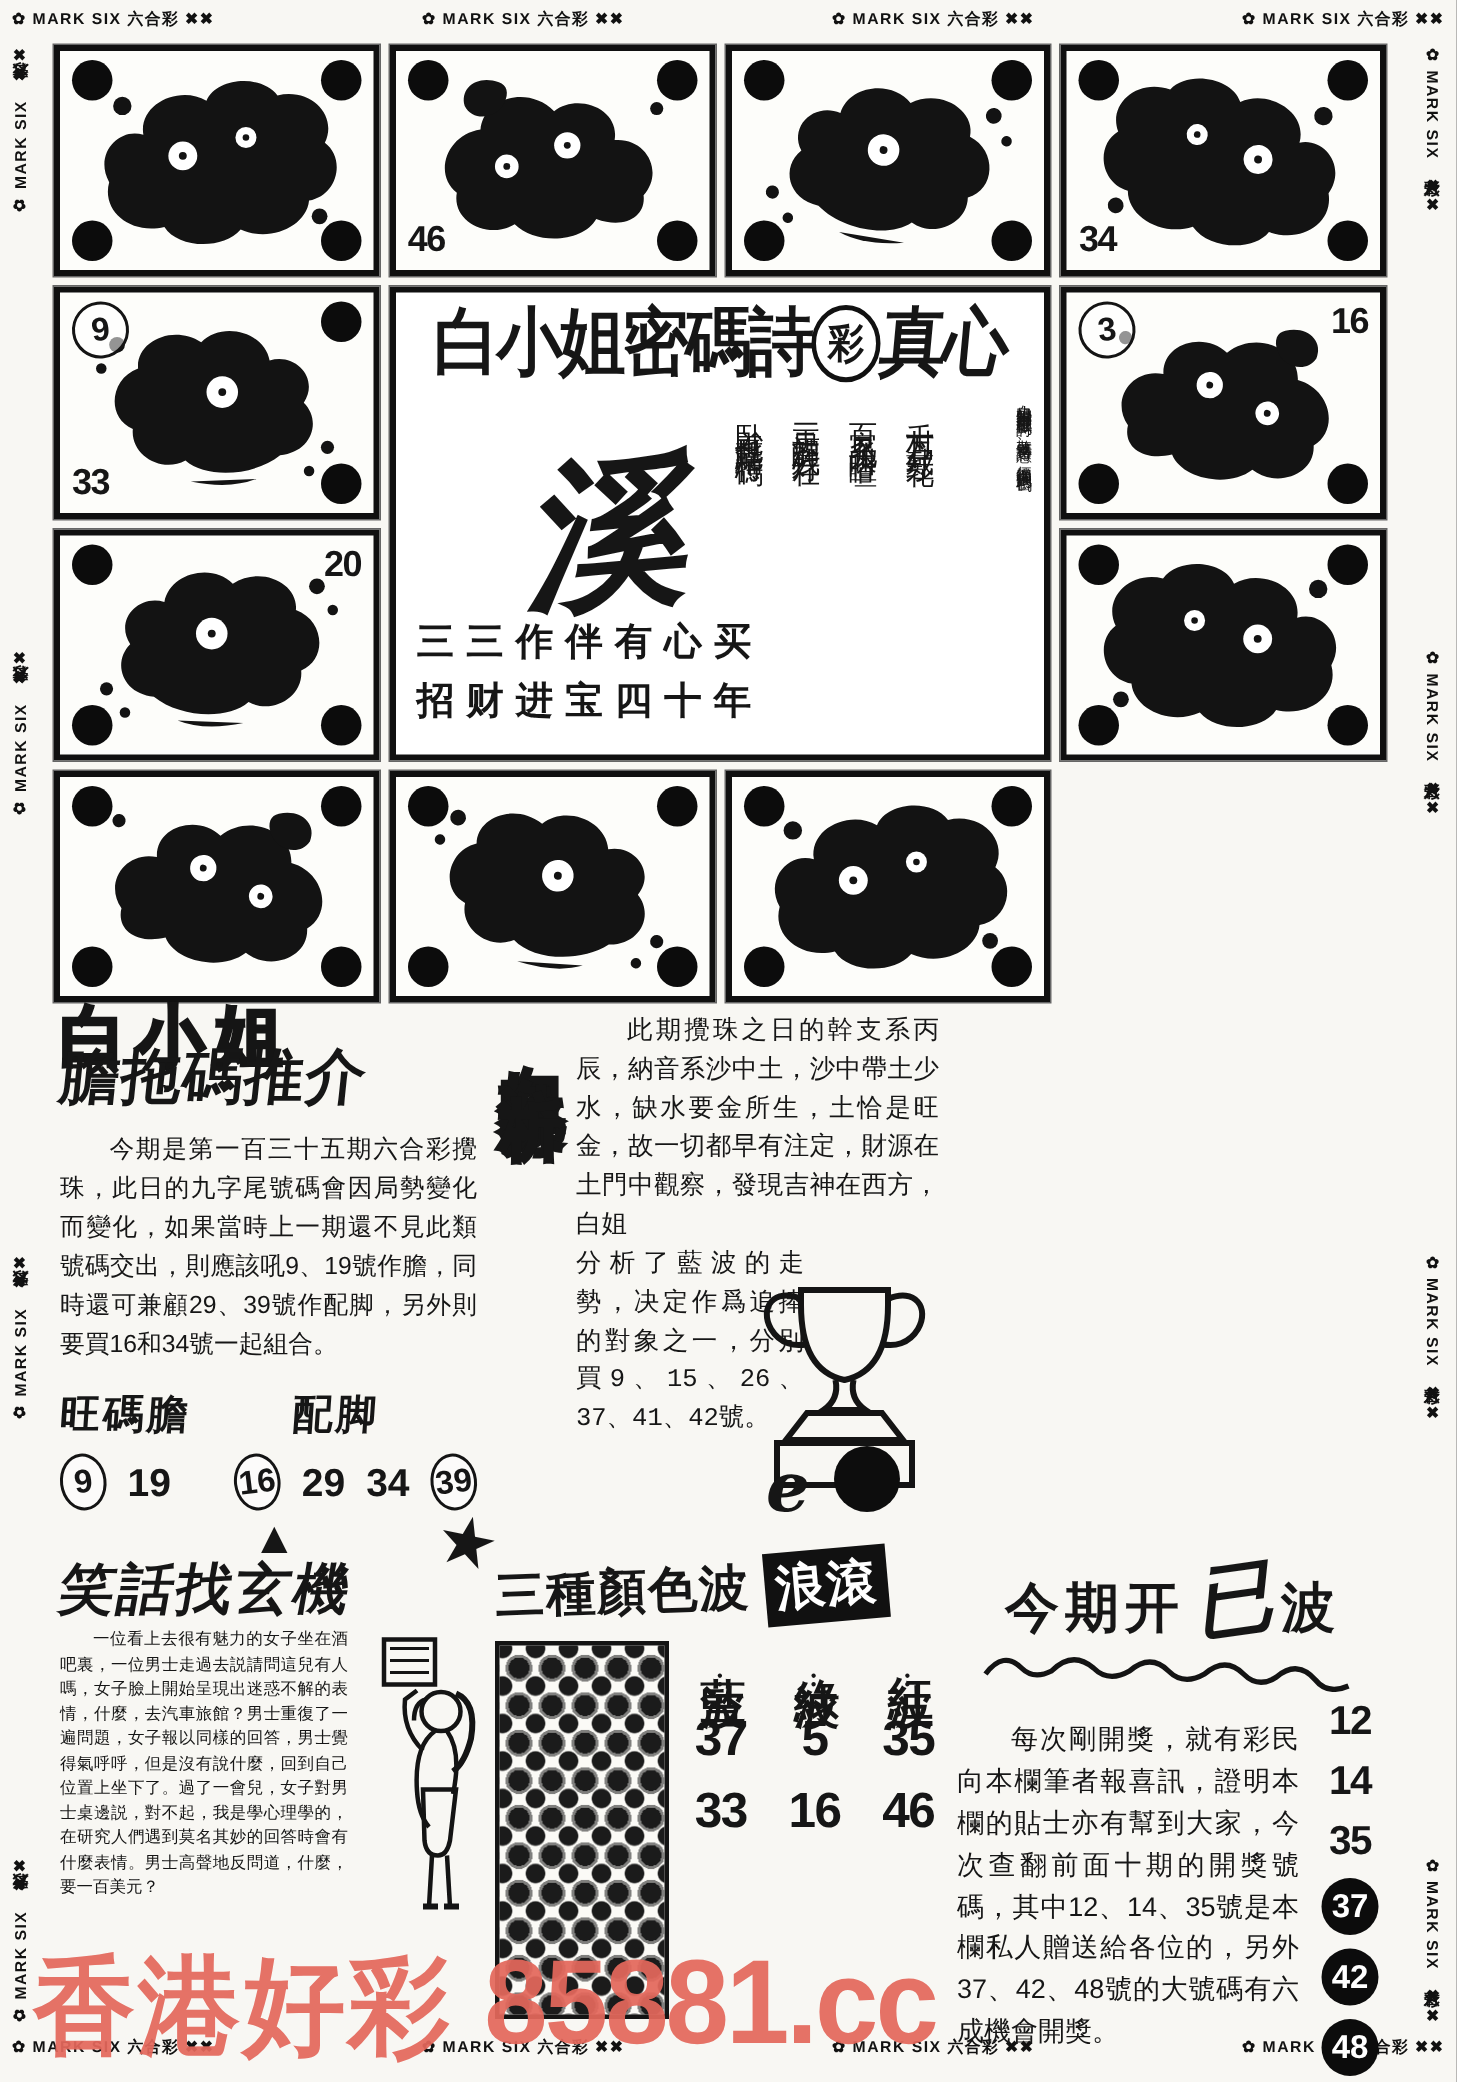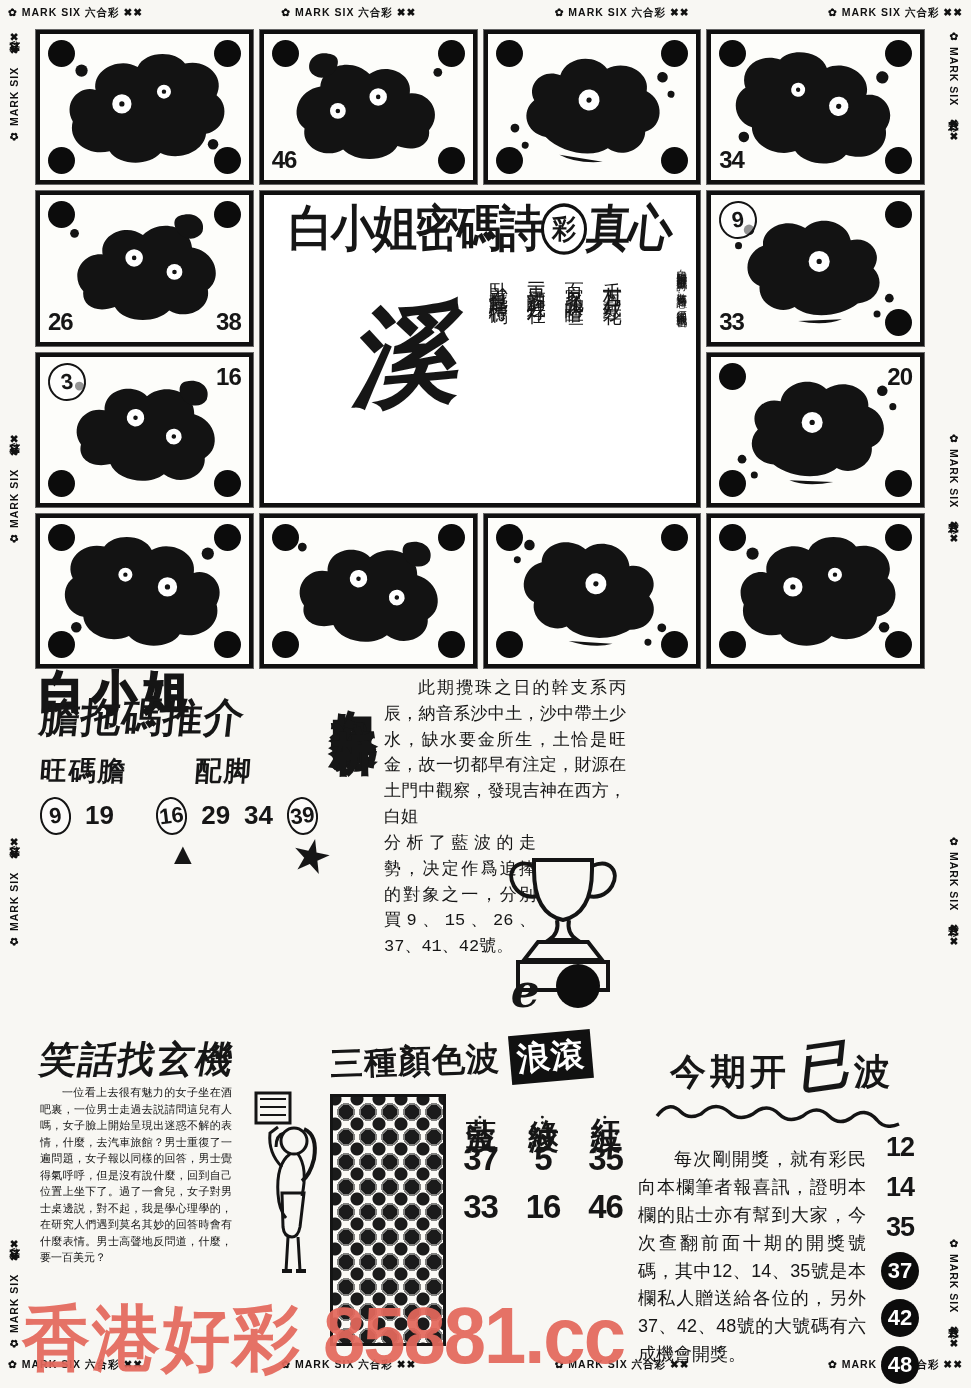--- a/index.html
+++ b/index.html
@@ -213,42 +213,37 @@
     <div class="pbox">
       <svg class="art rotf">
           <use href="#b1"></use>
         </svg>
       <span class="disc tl"></span>
       <span class="disc tr"></span>
       <span class="plainn bl">34</span>
       <span class="disc br"></span>
     </div>
 
-    <div class="pbox">
-      <svg class="art">
-          <use href="#b2"></use>
-        </svg>
-      <span class="disc tl"></span>
-      <span class="disc tr"></span>
-      <span class="plainn bl">26</span>
-      <span class="plainn br">38</span>
-    </div>
 
     <div id="masthead">
       <div id="mast-title">
         <span>白小姐密碼詩</span><span class="circled">彩</span><span class="suffix">真心</span>
       </div>
       <div id="script-char">溪</div>
       <div id="poem">
         <div>千村万户戴红花</div>
         <div>百家鸟儿叫喳喳</div>
         <div>三更酒醒残灯在</div>
         <div>卧着也能精特碼</div>
       </div>
       <div id="mast-note">白小姐特別奉獻神童獻碼詩、敬要精透詩意、便從圖中找到密碼。</div>
+      <div id="couplet">
+        <div>三三作伴有心买</div>
+        <div>招财进宝四十年</div>
+      </div>
     </div>
 
     <div class="pbox">
       <svg class="art flip">
           <use href="#b3"></use>
         </svg>
       <span class="ringn tl">9</span>
       <span class="disc tr"></span>
       <span class="plainn bl">33</span>
       <span class="disc br"></span>
@@ -308,20 +303,21 @@
       <span class="disc tl"></span>
       <span class="disc tr"></span>
       <span class="disc bl"></span>
       <span class="disc br"></span>
     </div>
   </div>
 
   <div id="tips">
     <div id="tips-outline">白小姐</div>
     <div id="tips-solid">膽拖碼推介</div>
+    <p id="tips-body">今期是第一百三十五期六合彩攪珠，此日的九字尾號碼會因局勢變化而變化，如果當時上一期還不見此類號碼交出，則應該吼9、19號作膽，同時還可兼顧29、39號作配脚，另外則要買16和34號一起組合。</p>
     <div id="tips-labels">
       <span>旺碼膽</span>
       <span>配脚</span>
     </div>
     <div id="tips-nums">
       <span class="ringn" style="position:static">9</span>
       <span>19</span>
       <span class="gap-big"></span>
       <span class="ringn" style="position:static">16</span>
       <span>29</span>

